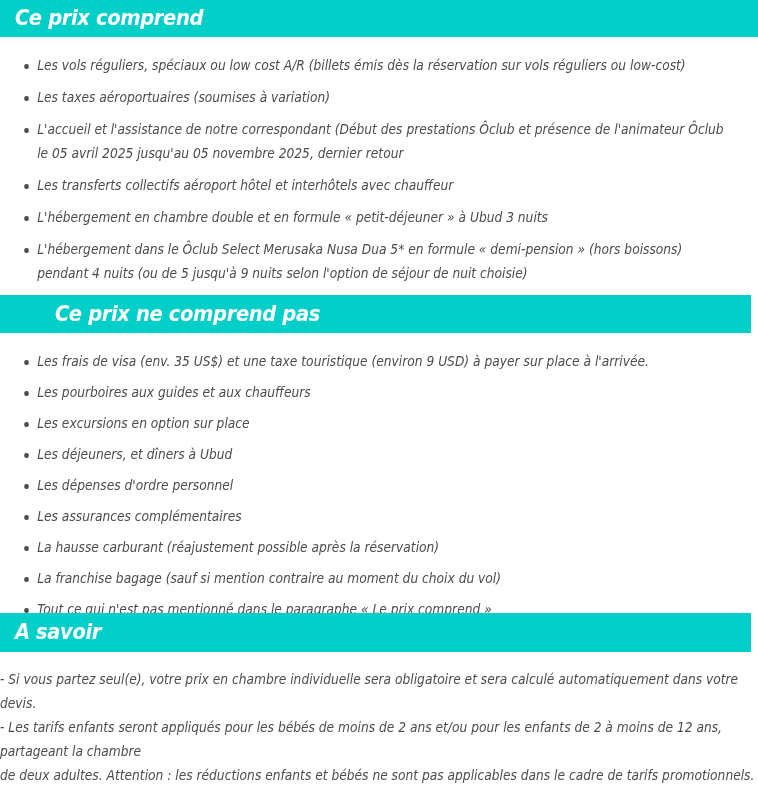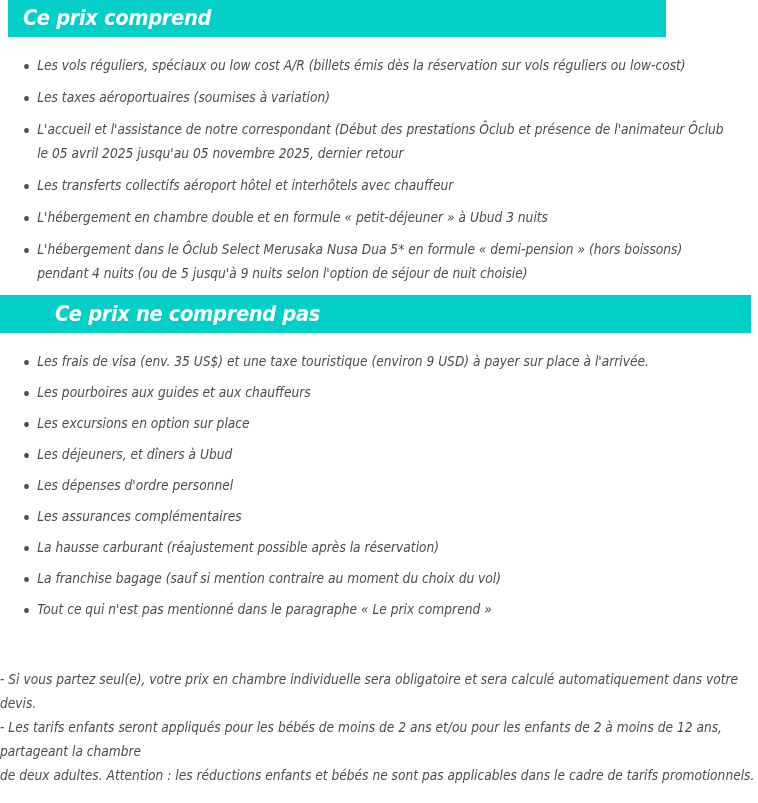--- a/index.html
+++ b/index.html
@@ -37,23 +37,23 @@
     color: #ffffff;
     padding-left: 16px;
     line-height: 1;
     transform: scaleX(0.93);
     transform-origin: left center;
     white-space: nowrap;
   }
 
   #band-comprend {
     position: absolute;
-    left: 8px;
+    left: 0;
     top: 0;
-    width: 658px;
+    width: 758px;
     height: 37px;
   }
   #band-comprend-pas {
     position: absolute;
     left: 0;
     top: 295px;
     width: 751px;
     height: 38px;
     padding-left: 40px;
   }
@@ -159,20 +159,23 @@
     <li class="bullet-item">Les pourboires aux guides et aux chauffeurs</li>
     <li class="bullet-item">Les excursions en option sur place</li>
     <li class="bullet-item">Les déjeuners, et dîners à Ubud</li>
     <li class="bullet-item">Les dépenses d'ordre personnel</li>
     <li class="bullet-item">Les assurances complémentaires</li>
     <li class="bullet-item">La hausse carburant (réajustement possible après la réservation)</li>
     <li class="bullet-item">La franchise bagage (sauf si mention contraire au moment du choix du vol)</li>
     <li class="bullet-item">Tout ce qui n'est pas mentionné dans le paragraphe « Le prix comprend »</li>
   </ul>
 
+  <div class="band" id="band-a-savoir">
+    <span class="band-title">A savoir</span>
+  </div>
 
   <div id="a-savoir-body">
     <p class="savoir-line">- Si vous partez seul(e), votre prix en chambre individuelle sera obligatoire et sera calculé automatiquement dans votre</p>
     <p class="savoir-line">devis.</p>
     <p class="savoir-line">- Les tarifs enfants seront appliqués pour les bébés de moins de 2 ans et/ou pour les enfants de 2 à moins de 12 ans,</p>
     <p class="savoir-line">partageant la chambre</p>
     <p class="savoir-line">de deux adultes. Attention : les réductions enfants et bébés ne sont pas applicables dans le cadre de tarifs promotionnels.</p>
   </div>
 
 </div>

